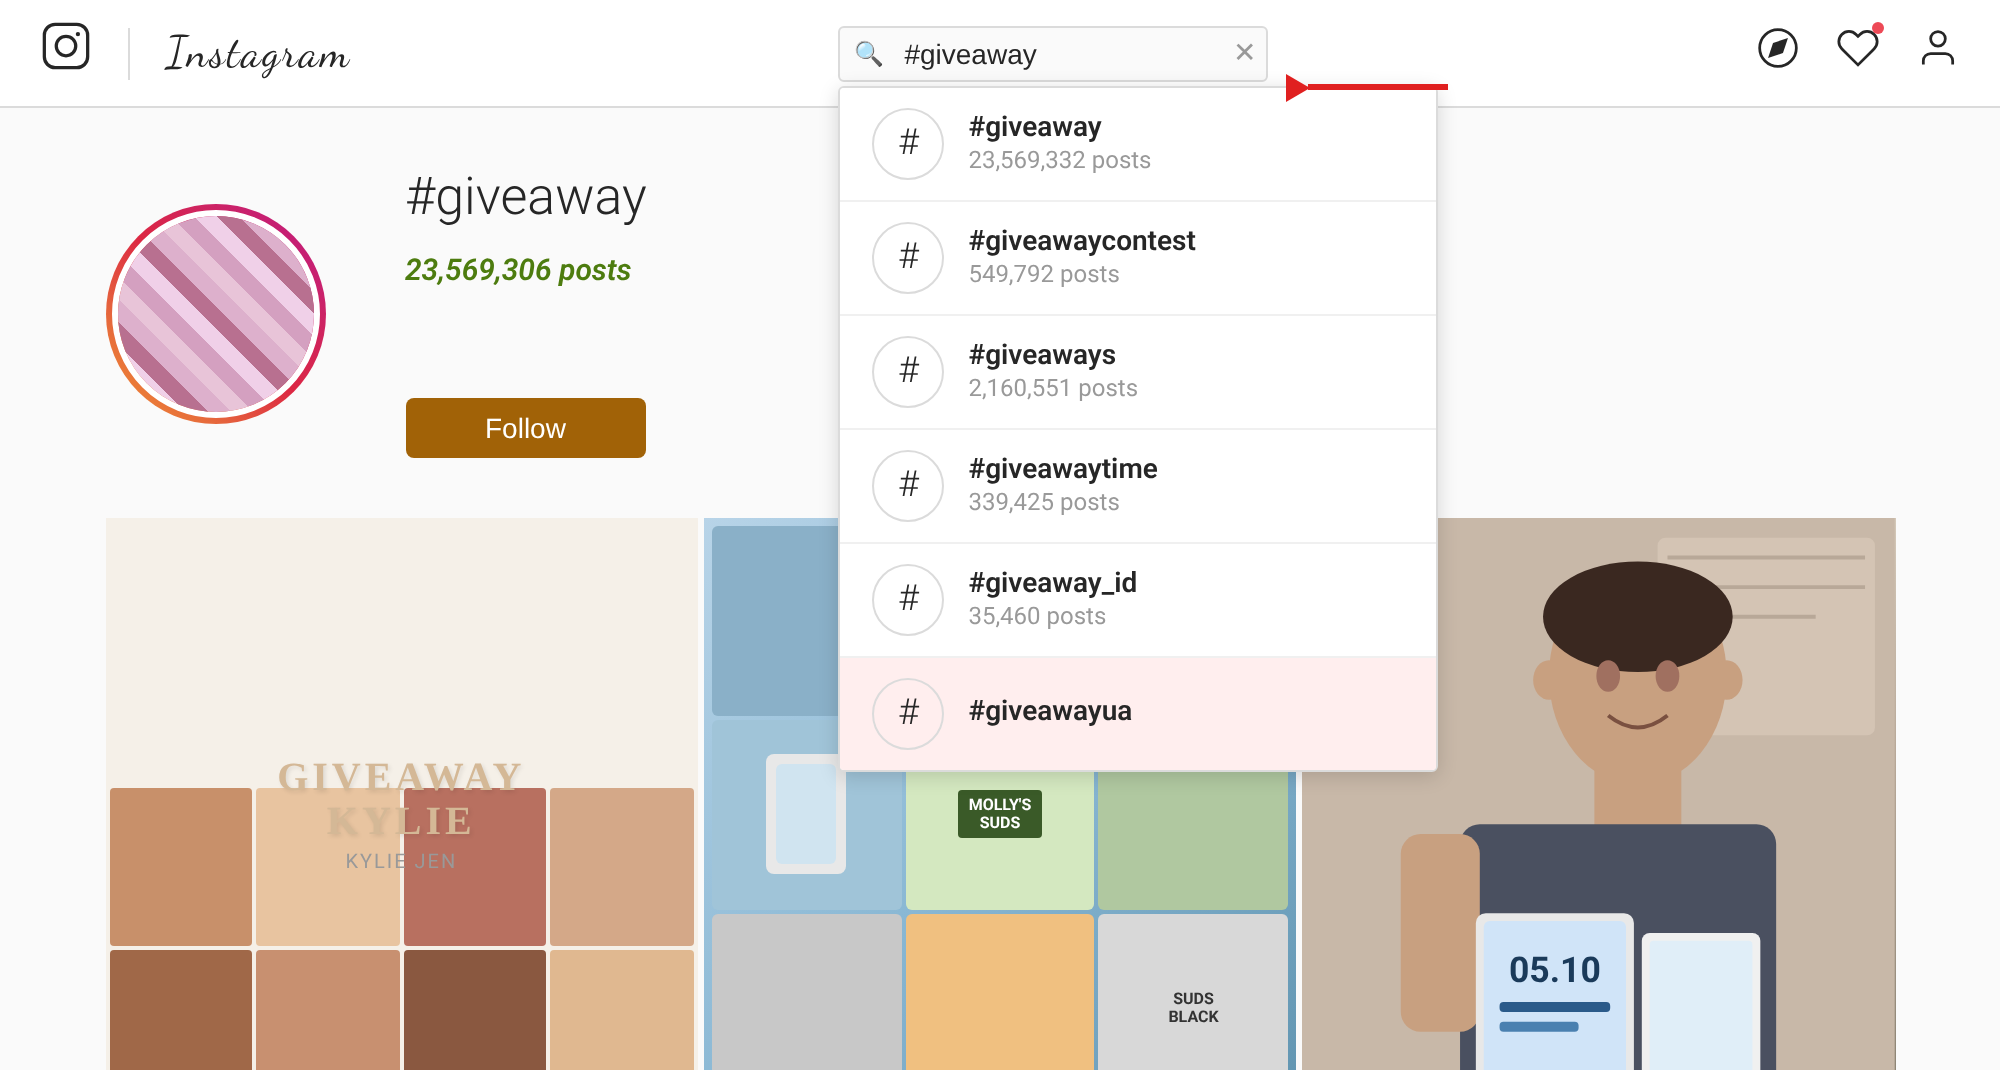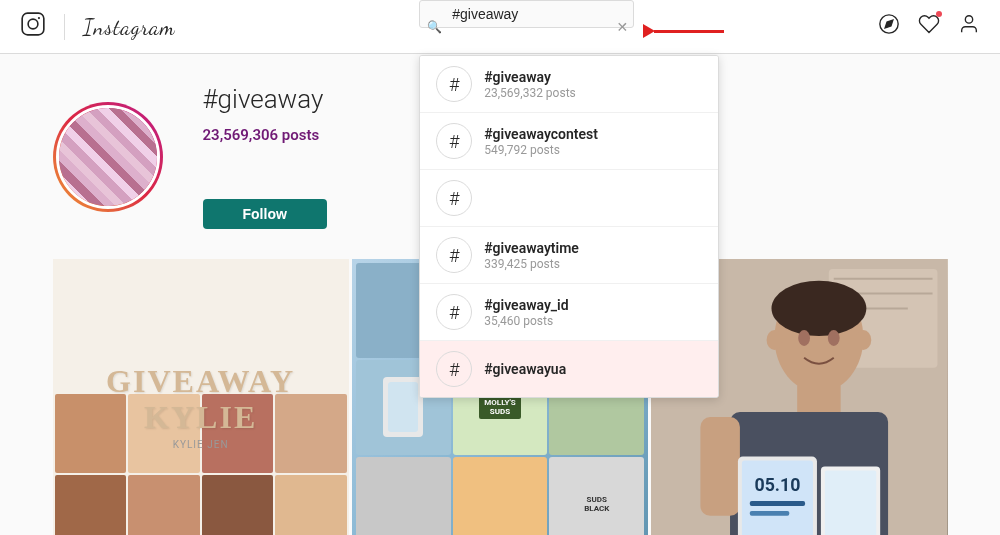--- a/index.html
+++ b/index.html
@@ -4,20 +4,21 @@
   <style>
     * { box-sizing: border-box; margin: 0; padding: 0; }
     body { font-family: -apple-system, BlinkMacSystemFont, 'Segoe UI', Roboto, Helvetica, Arial, sans-serif; background: #fafafa; color: #262626; }
 
     
     .header {
       background: #fff;
       border-bottom: 1px solid #dbdbdb;
       height: 54px;
       display: flex;
+      align-items: center;
       padding: 0 20px;
       position: relative;
       z-index: 100;
       gap: 46px;
     }
     .header-logo {
       display: flex;
       align-items: center;
       gap: 10px;
     }
@@ -216,29 +217,29 @@
           #e8c4d8 0px, #e8c4d8 8px,
           #d4a0c0 8px, #d4a0c0 16px,
           #f0d0e8 16px, #f0d0e8 24px,
           #b87090 24px, #b87090 32px,
           #ddb0cc 32px, #ddb0cc 40px
         );
     }
     .profile-info { flex: 1; }
     .profile-username { font-size: 26px; font-weight: 300; color: #262626; margin-bottom: 12px; }
     .profile-stats { font-size: 15px; color: #999; margin-bottom: 15px; }
-    .profile-stats span { color: #701a75; font-weight: 600; }
+    .profile-stats span { color: #4d7c0f; font-weight: 600; font-style: italic; }
     .follow-btn {
-      background: #0f766e;
+      background: #a16207;
       color: #fff;
       border: none;
       border-radius: 4px;
       padding: 7px 40px;
       font-size: 14px;
-      font-weight: 700;
+      font-weight: 400;
       cursor: pointer;
       display: inline-block;
       margin-top: 40px;
     }
 
     
     .top-posts-label { font-size: 12px; color: #999; text-transform: uppercase; letter-spacing: 1px; margin-bottom: 16px; font-weight: 600; border-top: 1px solid #dbdbdb; padding-top: 14px; }
 
     
     .image-grid {
@@ -256,21 +257,21 @@
     .img-kylie {
       background: #f5f0e8;
       display: flex;
       flex-direction: column;
       align-items: center;
       justify-content: center;
       position: relative;
       overflow: hidden;
     }
     .img-kylie-text {
-      font-size: 32px;
+      font-size: 20px;
       font-weight: 800;
       color: #d4b896;
       text-align: center;
       line-height: 1.1;
       text-shadow: 1px 1px 2px rgba(0,0,0,0.1);
       font-family: Georgia, serif;
       letter-spacing: 2px;
     }
     .img-kylie-subtitle {
       font-size: 10px;
@@ -364,20 +365,24 @@
         <div class="dropdown-item">
           <div class="hash-icon">#</div>
           <div class="dropdown-text">
             <span class="dropdown-tag">#giveawaycontest</span>
             <span class="dropdown-posts">549,792 posts</span>
           </div>
         </div>
 
         <div class="dropdown-item">
           <div class="hash-icon">#</div>
+          <div class="dropdown-text">
+            <span class="dropdown-tag">#giveaways</span>
+            <span class="dropdown-posts">2,160,551 posts</span>
+          </div>
         </div>
 
         <div class="dropdown-item">
           <div class="hash-icon">#</div>
           <div class="dropdown-text">
             <span class="dropdown-tag">#giveawaytime</span>
             <span class="dropdown-posts">339,425 posts</span>
           </div>
         </div>
 

